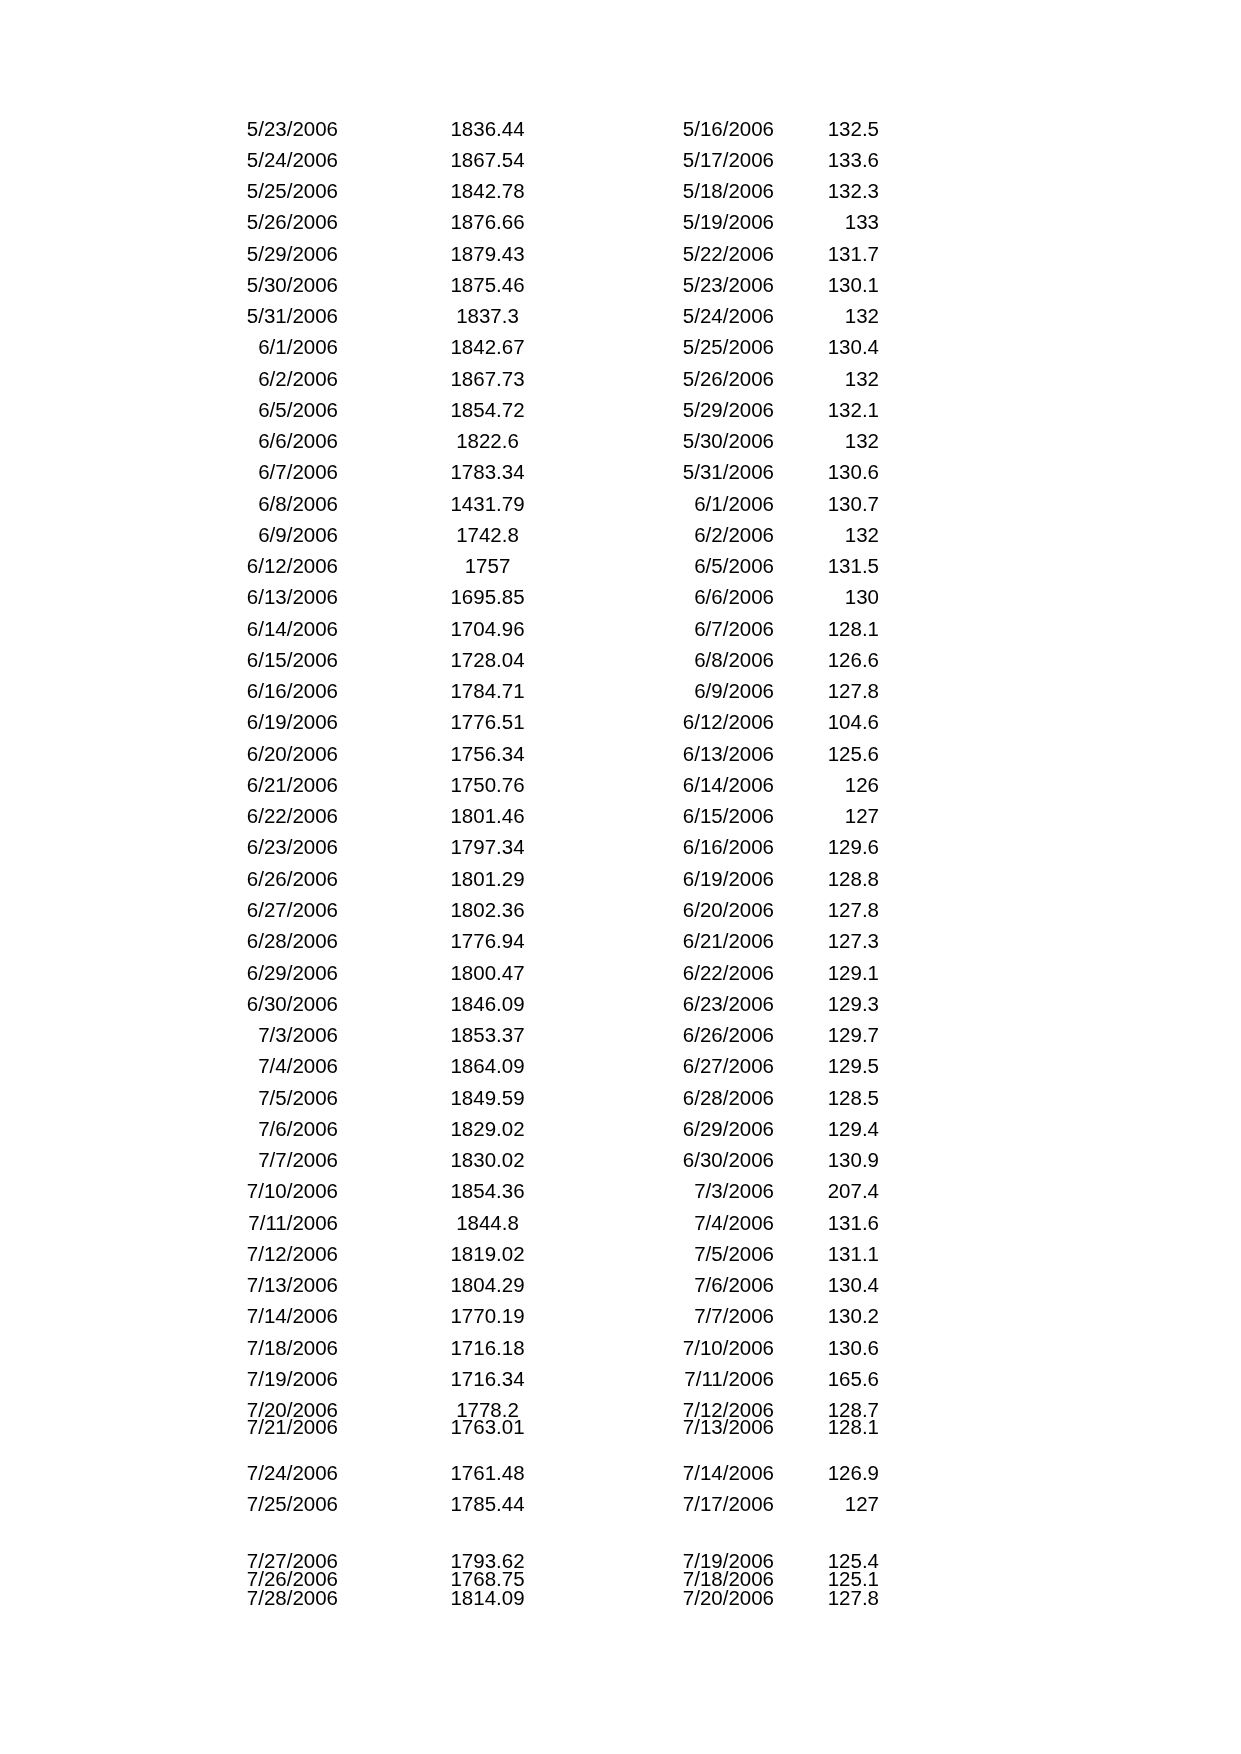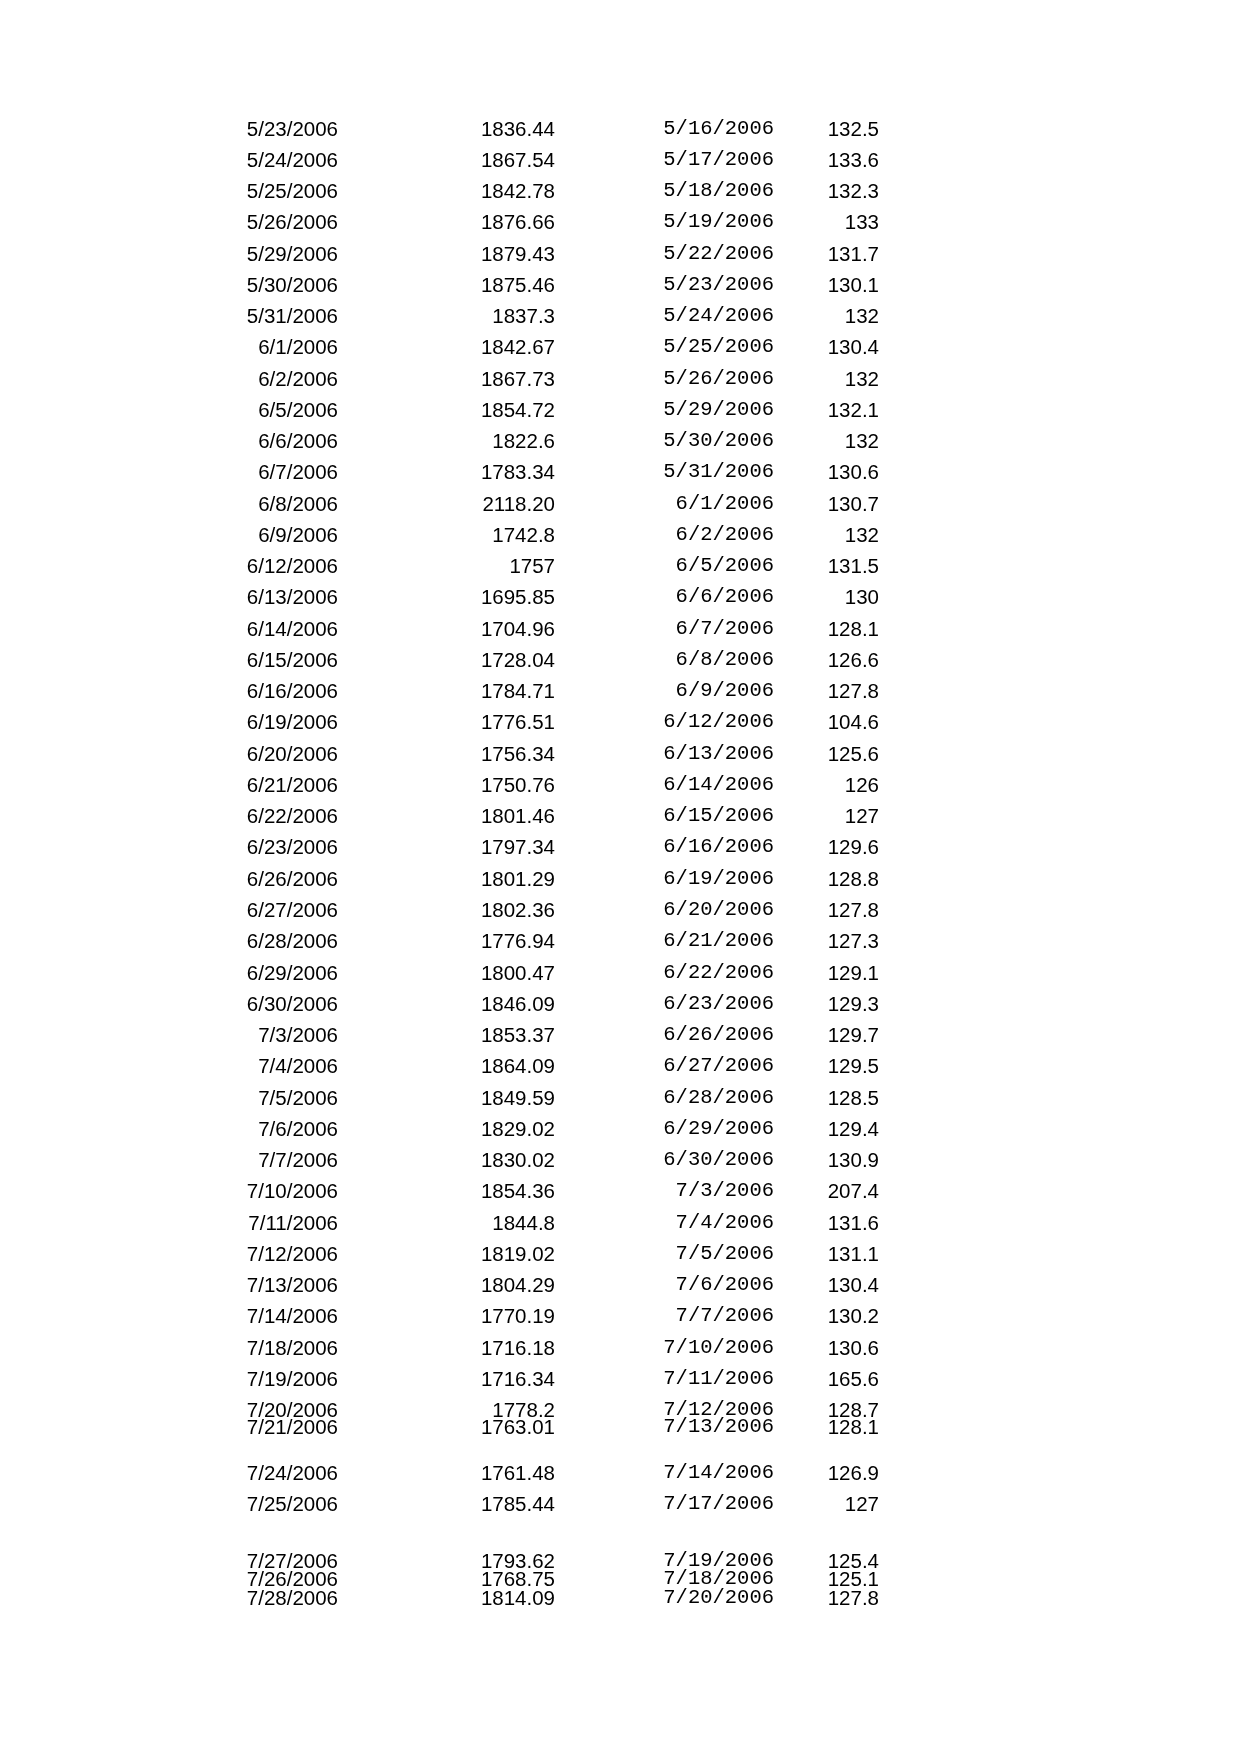--- a/index.html
+++ b/index.html
@@ -3,22 +3,22 @@
   <meta charset="utf-8">
   <style>
     html, body { margin: 0; padding: 0; background: #ffffff; }
     body { width: 1241px; height: 1754px; position: relative; overflow: hidden;
            font-family: "Liberation Sans", "DejaVu Sans", sans-serif; color: #000; }
     #sheet { position: absolute; left: 0; top: 0; width: 1241px; }
     .row { position: absolute; left: 0; width: 1106px; height: 31px; }
     .cell { position: absolute; top: 0; height: 31px; line-height: 31px; font-size: 20.5px;
             text-align: right; white-space: nowrap; }
     .c1 { left: 200px; width: 138px; }
-    .c2 { left: 420px; width: 135px; }
-    .c3 { left: 630px; width: 144px; font-family: Liberation Mono, monospace; }
+    .c2 { left: 420px; width: 135px; text-align: center; }
+    .c3 { left: 630px; width: 144px; }
     .c4 { left: 790px; width: 89px; }
   </style>
 </head>
 <body>
 
 <div id="sheet">
     <div class="row" style="top: 112.5px;">
       <span class="cell c1">5/23/2006</span>
       <span class="cell c2">1836.44</span>
       <span class="cell c3">5/16/2006</span>
@@ -85,21 +85,21 @@
       <span class="cell c4">132</span>
     </div>
     <div class="row" style="top: 456.36px;">
       <span class="cell c1">6/7/2006</span>
       <span class="cell c2">1783.34</span>
       <span class="cell c3">5/31/2006</span>
       <span class="cell c4">130.6</span>
     </div>
     <div class="row" style="top: 487.62px;">
       <span class="cell c1">6/8/2006</span>
-      <span class="cell c2">2118.20</span>
+      <span class="cell c2">1431.79</span>
       <span class="cell c3">6/1/2006</span>
       <span class="cell c4">130.7</span>
     </div>
     <div class="row" style="top: 518.88px;">
       <span class="cell c1">6/9/2006</span>
       <span class="cell c2">1742.8</span>
       <span class="cell c3">6/2/2006</span>
       <span class="cell c4">132</span>
     </div>
     <div class="row" style="top: 550.14px;">

